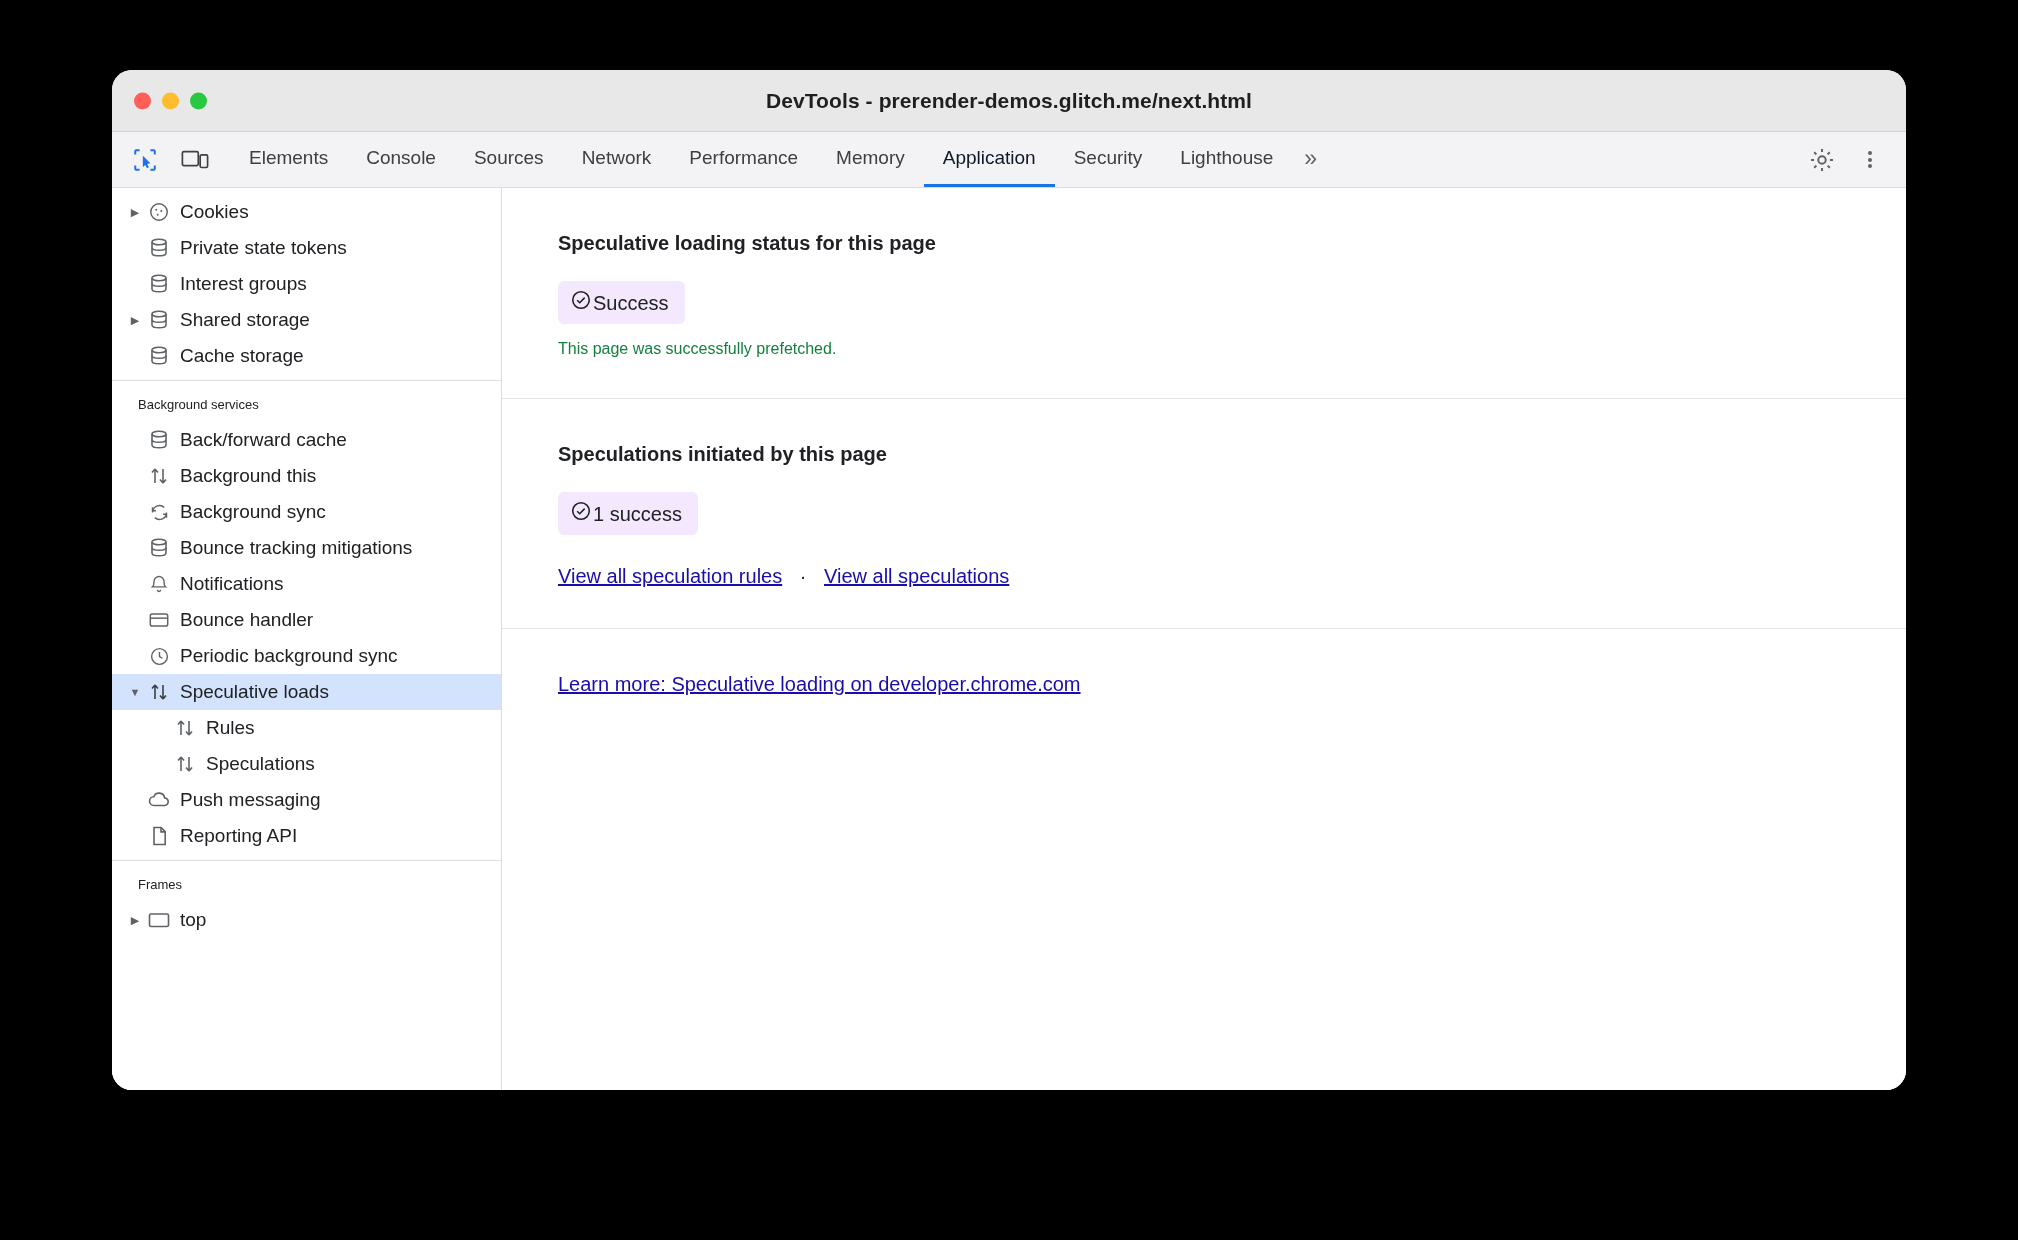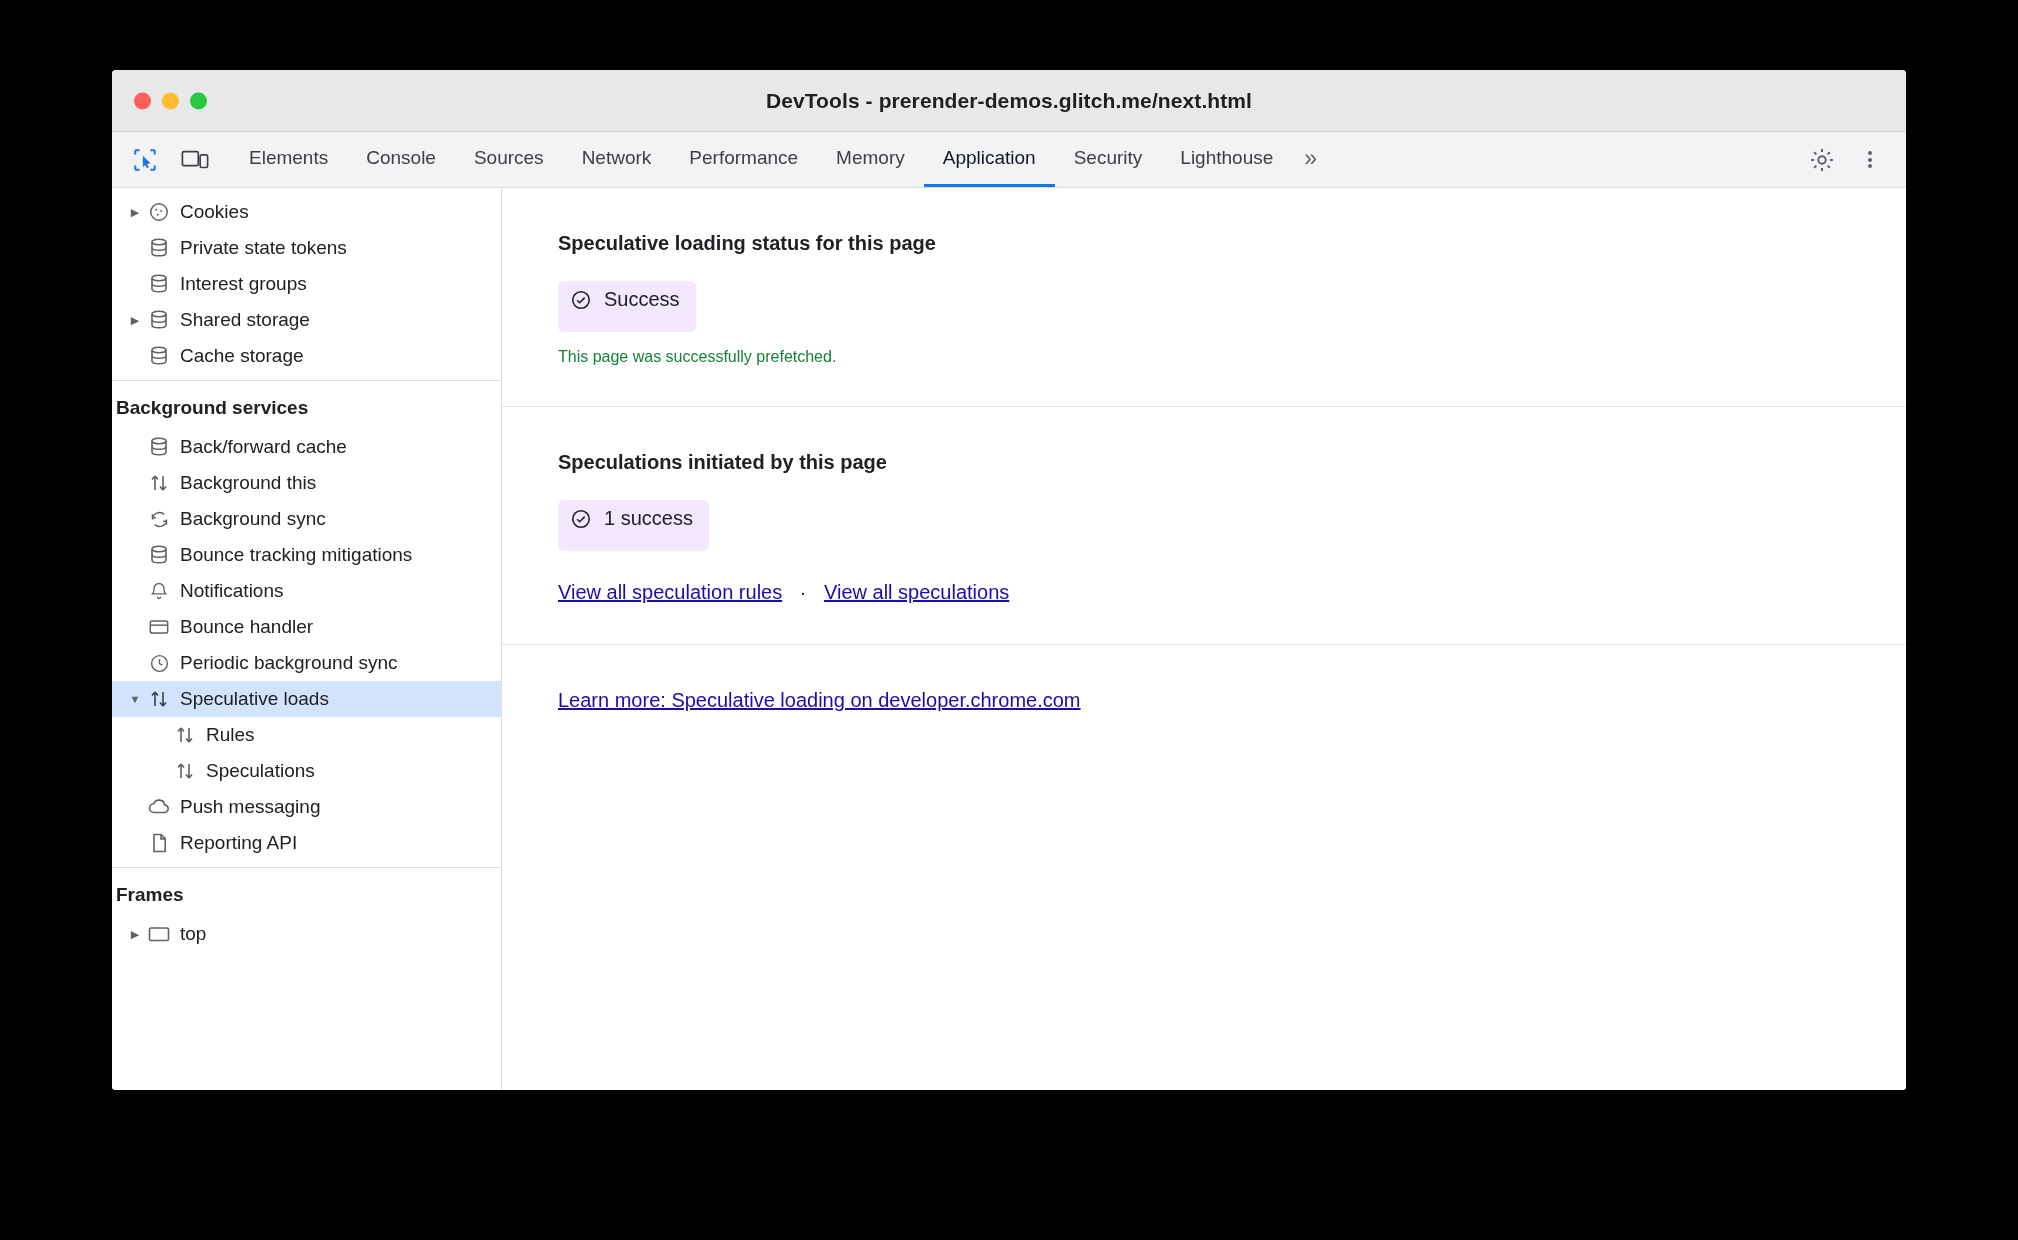--- a/index.html
+++ b/index.html
@@ -9,21 +9,21 @@
     background: #000000;
     font-family: "Liberation Sans", sans-serif;
     overflow: hidden;
   }
 
   #window {
     position: absolute;
     left: 112px; top: 70px;
     width: 1794px; height: 1020px;
     background: #ffffff;
-    border-radius: 4px;
+    border-radius: 20px;
     box-shadow: 0 12px 40px rgba(0,0,0,0.55);
     overflow: hidden;
     display: flex;
     flex-direction: column;
   }
 
   
   #titlebar {
     position: relative;
     height: 62px;
@@ -164,24 +164,24 @@
     width: 30px;
     flex: 0 0 30px;
     display: flex;
     align-items: center;
     justify-content: center;
     margin-right: 6px;
   }
   .tree-label { overflow: hidden; text-overflow: clip; }
   .indent-1 { padding-left: 40px; }
   .section-head {
-    font-size: 19px;
+    font-size: 13px;
     color: #202124;
-    padding: 16px 0 10px 4px;
-    font-weight: bold;
+    padding: 16px 0 10px 26px;
+    font-weight: normal;
   }
   .divider {
     height: 1px;
     background: #dcdcdf;
     margin: 6px 0 0 0;
   }
 
   
   #main {
     flex: 1 1 auto;
@@ -194,26 +194,26 @@
   }
   .panel-section.last { border-bottom: none; }
   .section-title {
     font-size: 20px;
     font-weight: bold;
     color: #202124;
     margin: 0 0 26px 0;
   }
   .status-chip {
     display: inline-flex;
-    align-items: flex-start;
-    gap: 12px;
+    align-items: center;
+    gap: 1px;
     background: #f3e8fd;
     color: #202124;
     border-radius: 6px;
-    padding: 8px 16px 16px 12px;
+    padding: 8px 16px 8px 12px;
     font-size: 20px;
   }
   .chip-text { line-height: 1; }
   .body-text {
     font-size: 16px;
     color: #15803d;
     margin-top: 16px;
   }
   .links-row {
     margin-top: 30px;

